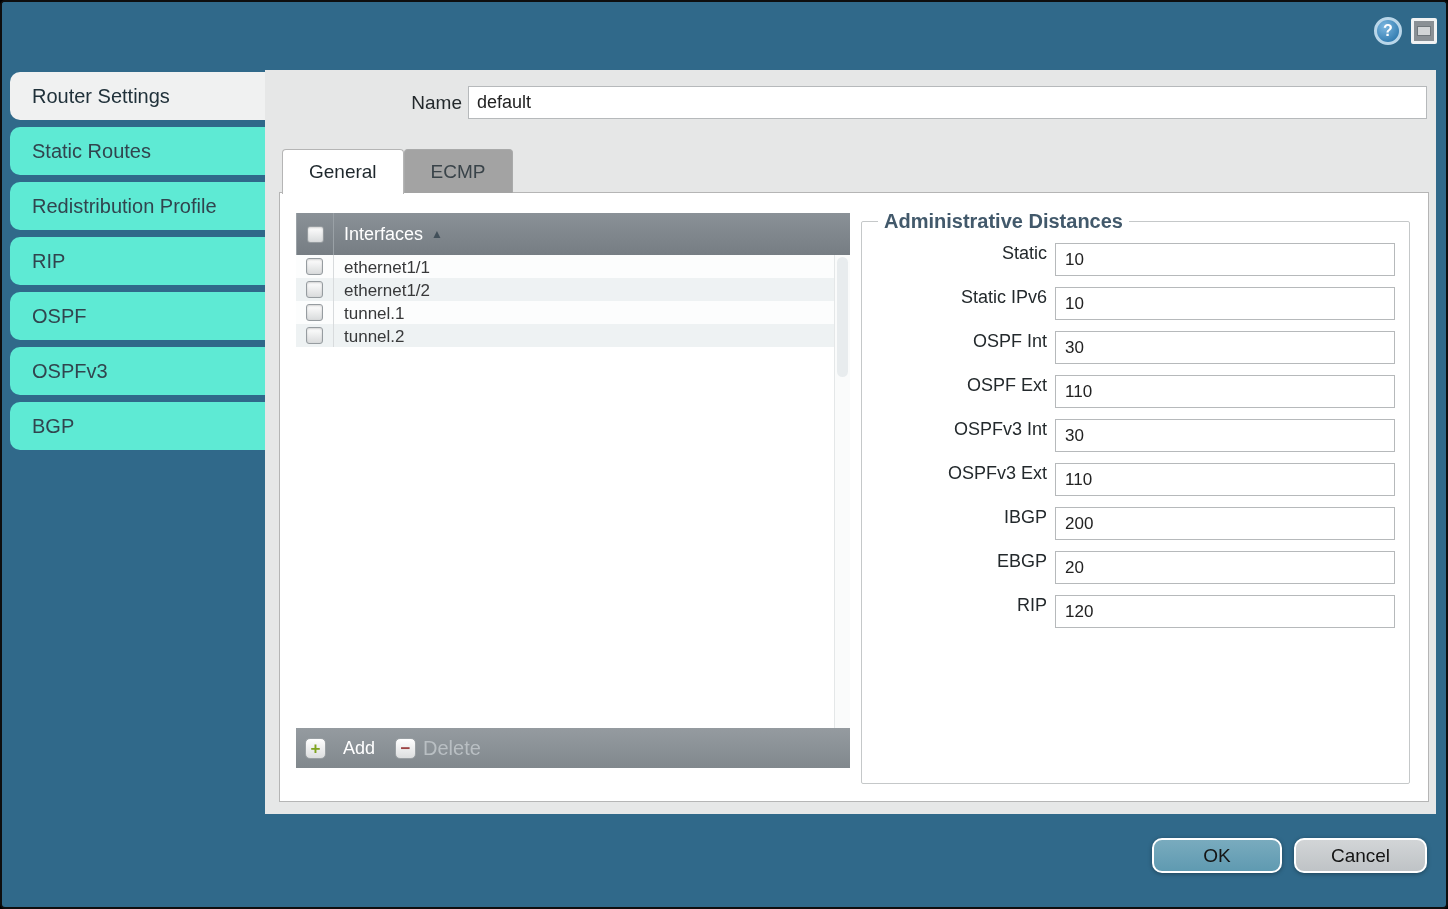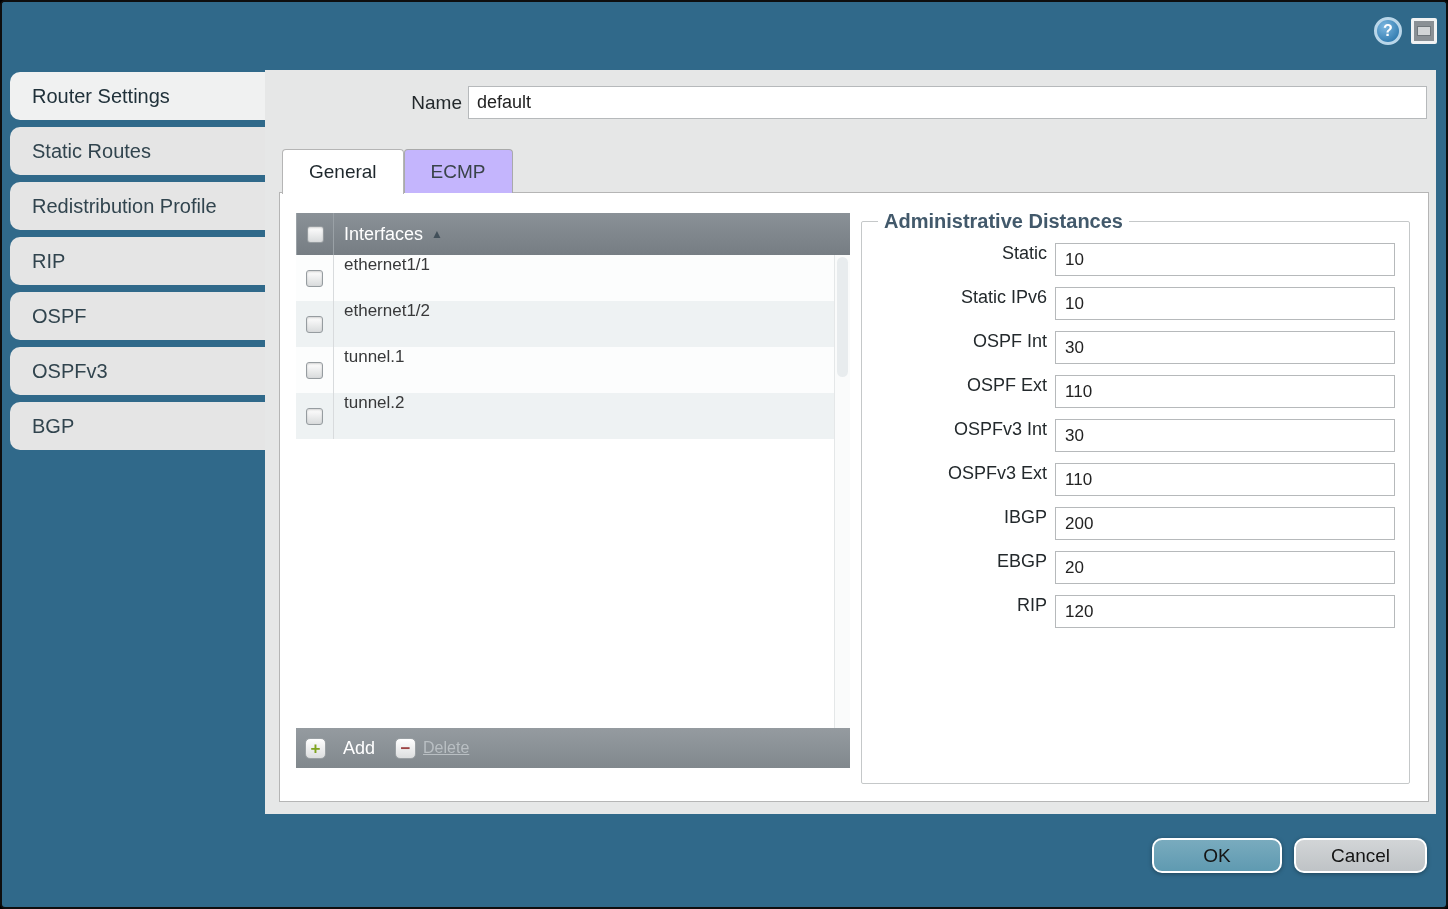--- a/index.html
+++ b/index.html
@@ -26,81 +26,81 @@
     background:#8a9095; border:3px solid #f0f2f3; border-radius:2px; cursor:pointer;
   }
   .win-icon::after {
     content:""; position:absolute; left:3px; right:3px; top:5px; bottom:5px;
     background:#d2d5d7; border:1px solid #70777c;
   }
 
   
   .sidebar { position:absolute; left:8px; top:70px; width:255px; display:flex; flex-direction:column; gap:7px; }
   .side-tab {
-    height:48px; border-radius:10px 0 0 10px; background:#e5e5e5;
+    height:48px; border-radius:10px 0 0 10px; background:#5eead4;
     color:#31444e; font-size:20px; line-height:48px; padding-left:22px; cursor:pointer;
     white-space:nowrap;
   }
   .side-tab.active { background:#f0f1f1; color:#20313a; }
 
   
   .panel { position:absolute; left:263px; top:68px; width:1171px; height:744px; background:#e6e7e7; }
 
   .name-row { position:absolute; left:0; top:16px; width:100%; height:33px; }
   .name-label { position:absolute; left:0; width:197px; text-align:right; font-size:19px; color:#23292c; line-height:33px; }
   .name-input {
     position:absolute; left:203px; top:0; width:959px; height:33px;
     border:1px solid #b6b9bb; background:#fff; font-family:inherit; font-size:18px; color:#222; padding:0 8px;
   }
 
   
   .tabs { position:absolute; left:17px; top:78px; display:flex; align-items:flex-end; z-index:2; }
   .tab {
     height:44px; padding:0 26px; font-size:19px; line-height:44px; text-align:center; cursor:pointer;
-    background:#c4b5fd; color:#394349; border:1px solid #a9aaaa; border-bottom:none; border-radius:4px 4px 0 0;
+    background:#a3a3a3; color:#394349; border:1px solid #a9aaaa; border-bottom:none; border-radius:4px 4px 0 0;
   }
   .tab.active { background:#ffffff; color:#1e272c; height:45px; border-color:#b5b5b5; position:relative; top:1px; }
 
   
   .content {
     position:absolute; left:14px; top:122px; width:1150px; height:610px;
     background:#ffffff; border:1px solid #b5b5b5;
   }
 
   
   .iftable { position:absolute; left:16px; top:20px; width:554px; height:555px; background:#fff; }
   .if-header {
     position:absolute; left:0; top:0; right:0; height:42px; display:flex; align-items:center;
     background:linear-gradient(#8a9197,#767d83); color:#fff;
   }
   .hdr-cb-cell { width:38px; display:flex; justify-content:center; align-items:center; align-self:stretch;
     border-left:1px solid #9aa1a6; border-right:1px solid #9aa1a6; }
   .if-header-label { margin-left:10px; font-size:18px; }
   .sort-icon { margin-left:8px; font-size:12px; color:#42505a; }
   .if-body { position:absolute; left:0; top:42px; right:16px; bottom:40px; }
-  .if-row { display:flex; align-items:flex-start; height:46px; background:#fcfdfd; cursor:default; }
+  .if-row { display:flex; align-items:flex-end; height:23px; background:#fcfdfd; cursor:default; }
   .if-row:nth-child(even) { background:#eef2f3; }
   .row-cb-cell { width:38px; align-self:stretch; display:flex; justify-content:center; align-items:center; border-right:1px solid #d8dbdd; }
   .if-row-label { margin-left:10px; font-size:17px; color:#38393a; }
   .scroll-track { position:absolute; top:42px; bottom:40px; right:0; width:16px; background:#fafbfb; border-left:1px solid #e4e7e8; }
   .scroll-thumb { position:absolute; top:2px; left:2px; width:11px; height:120px; border-radius:6px; background:#e8ecee; }
   .if-footer {
     position:absolute; left:0; right:0; bottom:0; height:40px; display:flex; align-items:center; gap:20px;
     background:linear-gradient(#959ba0,#81888d); padding-left:9px;
   }
   .tool { display:flex; align-items:center; gap:7px; cursor:pointer; }
   .tool-icon {
     width:21px; height:21px; border-radius:5px; border:1px solid #9aa0a4;
     background:linear-gradient(#ffffff,#dcdedf); font-weight:bold; font-size:17px;
     text-align:center; line-height:19px;
   }
   .add .tool-icon { color:#7fa41f; }
   .del .tool-icon { color:#9c4343; }
   .add .tool-label { color:#ffffff; font-size:18px;margin-left:10px; }
-  .del .tool-label { color:#b9bfc3; font-size:16px;text-decoration:underline; }
+  .del .tool-label { color:#b9bfc3; font-size:20px; }
 
   checkbox, input[type="checkbox"] {
     appearance:none; -webkit-appearance:none; width:17px; height:17px;
     border:1px solid #969ca0; border-radius:3px;
     background:linear-gradient(#ffffff,#d9dbdc);
     box-shadow:inset 0 1px 2px rgba(0,0,0,.18); cursor:pointer;
   }
 
   
   .admin-fs {

